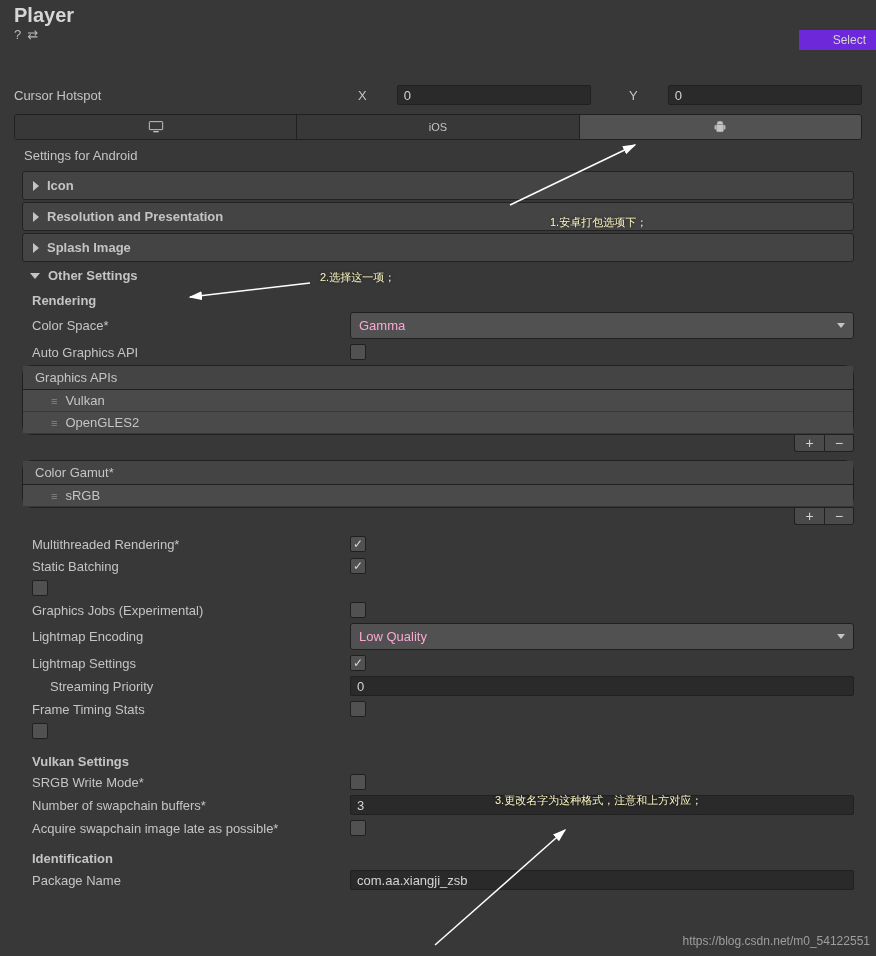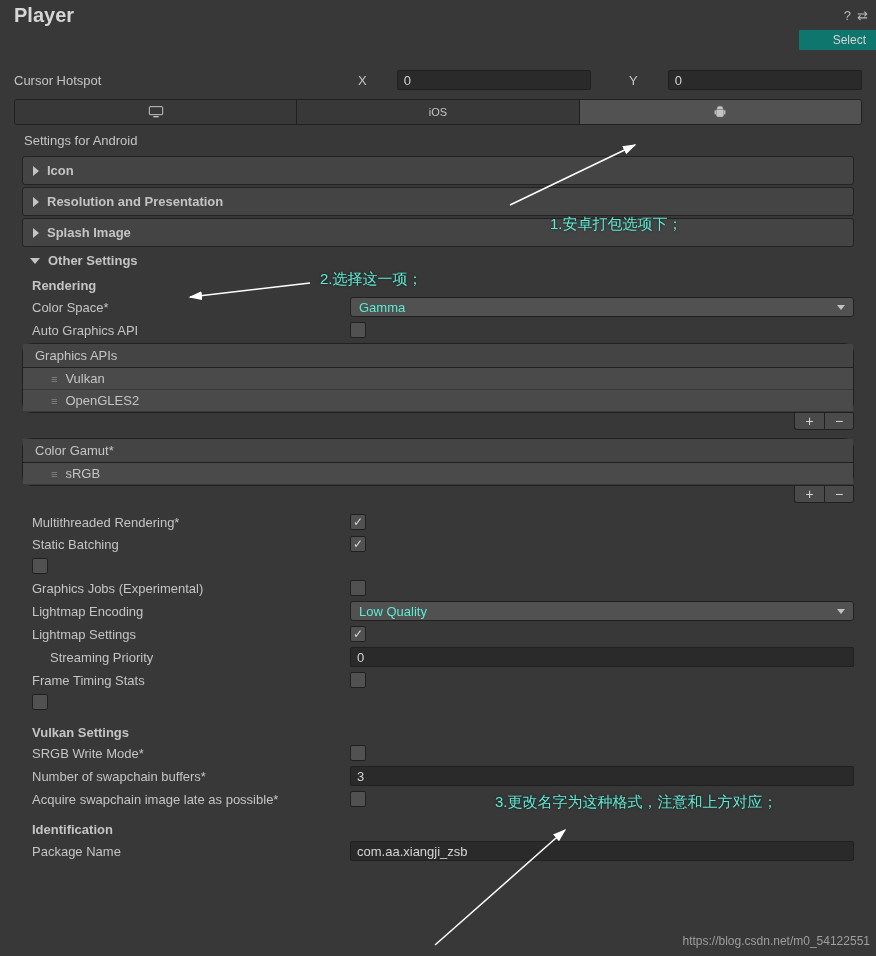--- a/index.html
+++ b/index.html
@@ -6,30 +6,31 @@
 body {
   width: 876px; height: 956px;
   background: #383838;
   font-family: -apple-system, BlinkMacSystemFont, "Segoe UI", Arial, sans-serif;
   font-size: 13px;
   color: #C4C4C4;
   overflow: hidden;
   position: relative;
 }
 .header {
-  display: flex; align-items: center; justify-content: space-between;
+  display: flex; align-items: flex-start; justify-content: space-between;
   padding: 4px 8px 2px 14px;
   background: #383838;
+  flex-direction: column;
 }
 .header h1 { font-size: 20px; font-weight: 600; color: #D6D6D6; }
 .header-icons { display: flex; gap: 6px; align-items: center; }
 .header-icons span { font-size: 13px; color: #B8B8B8; cursor: pointer; }
 .select-btn {
   position: absolute; right: 0; top: 30px;
-  background: #0f766e; color: #D4D4D4;
+  background: #6d28d9; color: #D4D4D4;
   padding: 3px 10px 3px 34px; font-size: 12px;
   border: none;
 }
 .row {
   display: flex; align-items: center;
   padding: 3px 14px; min-height: 22px; gap: 24px;
 }
 .label { width: 320px; color: #C4C4C4; flex-shrink: 0; }
 .indent1 { padding-left: 18px; }
 .field-x { margin-right: 6px; color: #C4C4C4; }
@@ -78,21 +79,21 @@
 .subheading {
   padding: 4px 10px 2px 32px; color: #C4C4C4; font-weight: 600;
 }
 .prop-row {
   display: flex; align-items: center;
   padding: 2px 22px 2px 32px; min-height: 22px;
 }
 .prop-row .plabel { width: 318px; flex-shrink: 0; color: #C4C4C4; }
 .dropdown {
   flex: 1; background: #515151; border: 1px solid #202020;
-  color: #5eead4; padding: 2px 8px; height: 20px;
+  color: #f9a8d4; padding: 2px 8px; height: 27px;
   border-radius: 3px; display: flex; align-items: center;
   justify-content: space-between; cursor: pointer;
 }
 .dropdown .dd-arrow {
   width: 0; height: 0;
   border-left: 4px solid transparent;
   border-right: 4px solid transparent;
   border-top: 5px solid #C4C4C4;
 }
 .checkbox {
@@ -122,21 +123,21 @@
 }
 .list-footer .btn {
   background: #4A4A4A; border: 1px solid #202020;
   width: 30px; height: 18px; color: #D4D4D4;
   display: flex; align-items: center; justify-content: center;
   cursor: pointer; margin-top: -1px; font-size: 14px;
 }
 .list-footer .btn:first-child { border-radius: 0 0 0 3px; border-right: none;}
 .list-footer .btn:last-child { border-radius: 0 0 3px 0; }
 .annotation {
-  position: absolute; color: #5eead4; font-size: 15px;
+  position: absolute; color: #fef9c3; font-size: 11px;
   text-shadow: 0 0 3px rgba(0,0,0,0.6);
 }
 .watermark {
   position: absolute; right: 6px; bottom: 8px;
   color: #9E9E9E; font-size: 12px;
 }
 svg.arrow-svg { position: absolute; pointer-events: none; }
 </style>
 </head>
 <body>

